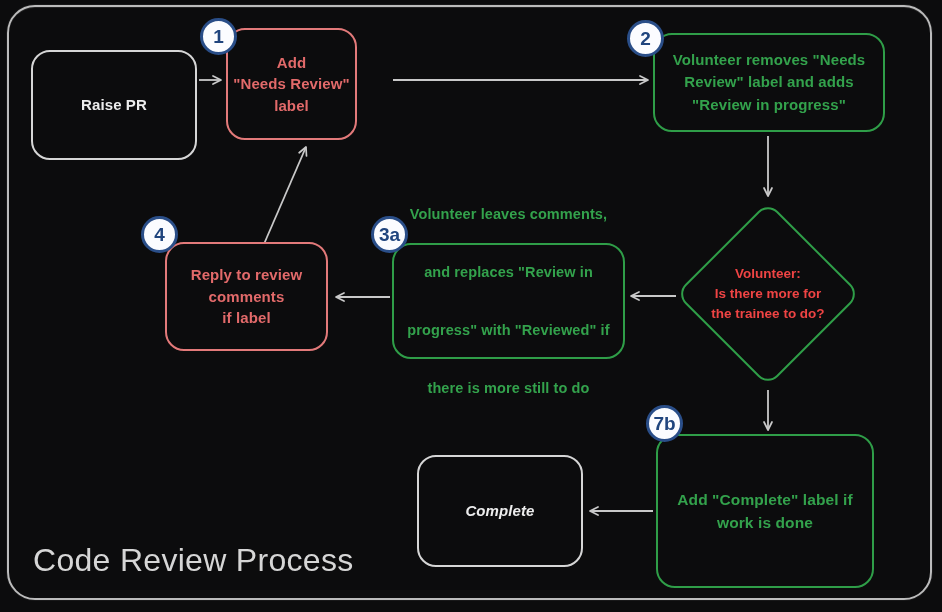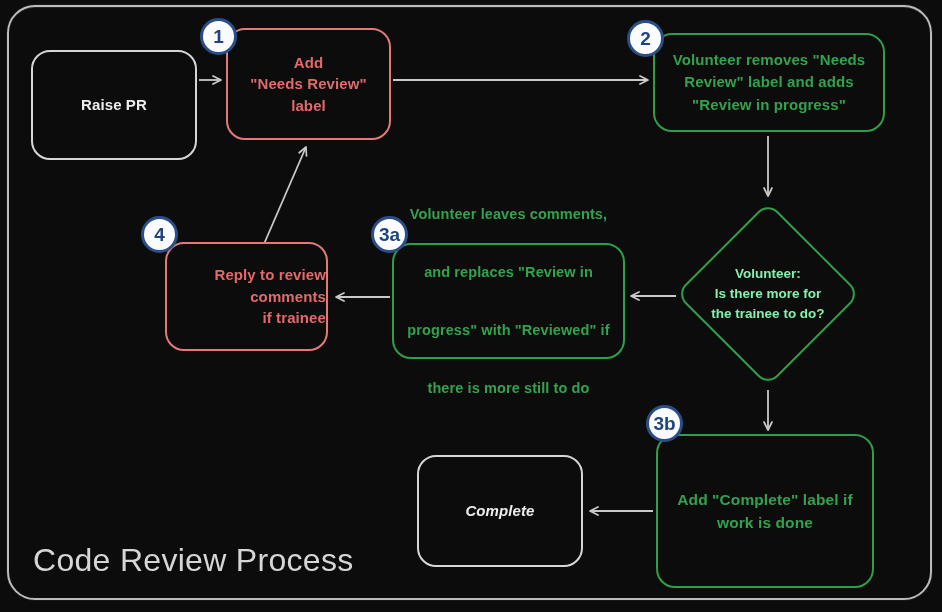--- a/index.html
+++ b/index.html
@@ -44,37 +44,37 @@
     font-size: 15px;
     line-height: 21.5px;
     font-weight: 600;
     letter-spacing: 0.1px;
   }
   .node.white  { border: 2px solid #d6d6d6; color: #ededed; }
   .node.red    { border: 2px solid #e37a7a; color: #e26a6a; }
   .node.green  { border: 2px solid #2f9e48; color: #33a24c; }
 
   #node-raise-pr { left: 31px;  top: 28px;  width: 166px; height: 110px; margin-top: 22px; }
-  #node-step1    { left: 226px; top: 28px;  width: 165px; height: 112px; }
+  #node-step1    { left: 226px; top: 28px;  width: 131px; height: 112px; }
   #node-step2    { left: 653px; top: 33px;  width: 232px; height: 99px;  line-height: 22.5px; }
   #node-step3a   { left: 392px; top: 243px; width: 233px; height: 116px; font-size: 14.5px; line-height: 21px; gap: 37px; }
-  #node-step4    { left: 165px; top: 242px; width: 163px; height: 109px; align-items: flex-end; }
+  #node-step4    { left: 165px; top: 242px; width: 163px; height: 109px; }
   #node-step3b   { left: 656px; top: 434px; width: 218px; height: 154px; font-size: 15.5px; line-height: 23px; }
   #node-complete { left: 417px; top: 455px; width: 166px; height: 112px; font-style: italic; }
 
   .diamond-label {
     position: absolute;
     left: 678px; top: 263px;
     width: 180px; height: 62px;
     display: flex;
     flex-direction: column;
     justify-content: center;
     align-items: center;
     text-align: center;
-    color: #86efac;
+    color: #ef4444;
     font-size: 13.5px;
     line-height: 20px;
     font-weight: 600;
   }
   .badge {
     position: absolute;
     width: 37px; height: 37px;
     box-sizing: border-box;
     border-radius: 50%;
     background: #fbfcff;
@@ -153,33 +153,33 @@
   <div class="node green" id="node-step3a">
     <div>Volunteer leaves comments,</div>
     <div>and replaces "Review in</div>
     <div>progress" with "Reviewed" if</div>
     <div>there is more still to do</div>
   </div>
 
   <div class="node red" id="node-step4">
     <div>Reply to review</div>
     <div>comments</div>
-    <div>if trainee</div>
+    <div>if label</div>
   </div>
 
   <div class="node green" id="node-step3b">
     <div>Add "Complete" label if</div>
     <div>work is done</div>
   </div>
 
   <div class="node white" id="node-complete">
     <div>Complete</div>
   </div>
 
   <div class="badge" id="badge-1">1</div>
   <div class="badge" id="badge-2">2</div>
   <div class="badge" id="badge-3a">3a</div>
   <div class="badge" id="badge-4">4</div>
-  <div class="badge" id="badge-3b">3b</div>
+  <div class="badge" id="badge-3b">7b</div>
 
   <div class="diagram-title">Code Review Process</div>
 
 </div>
 
 </body></html>

